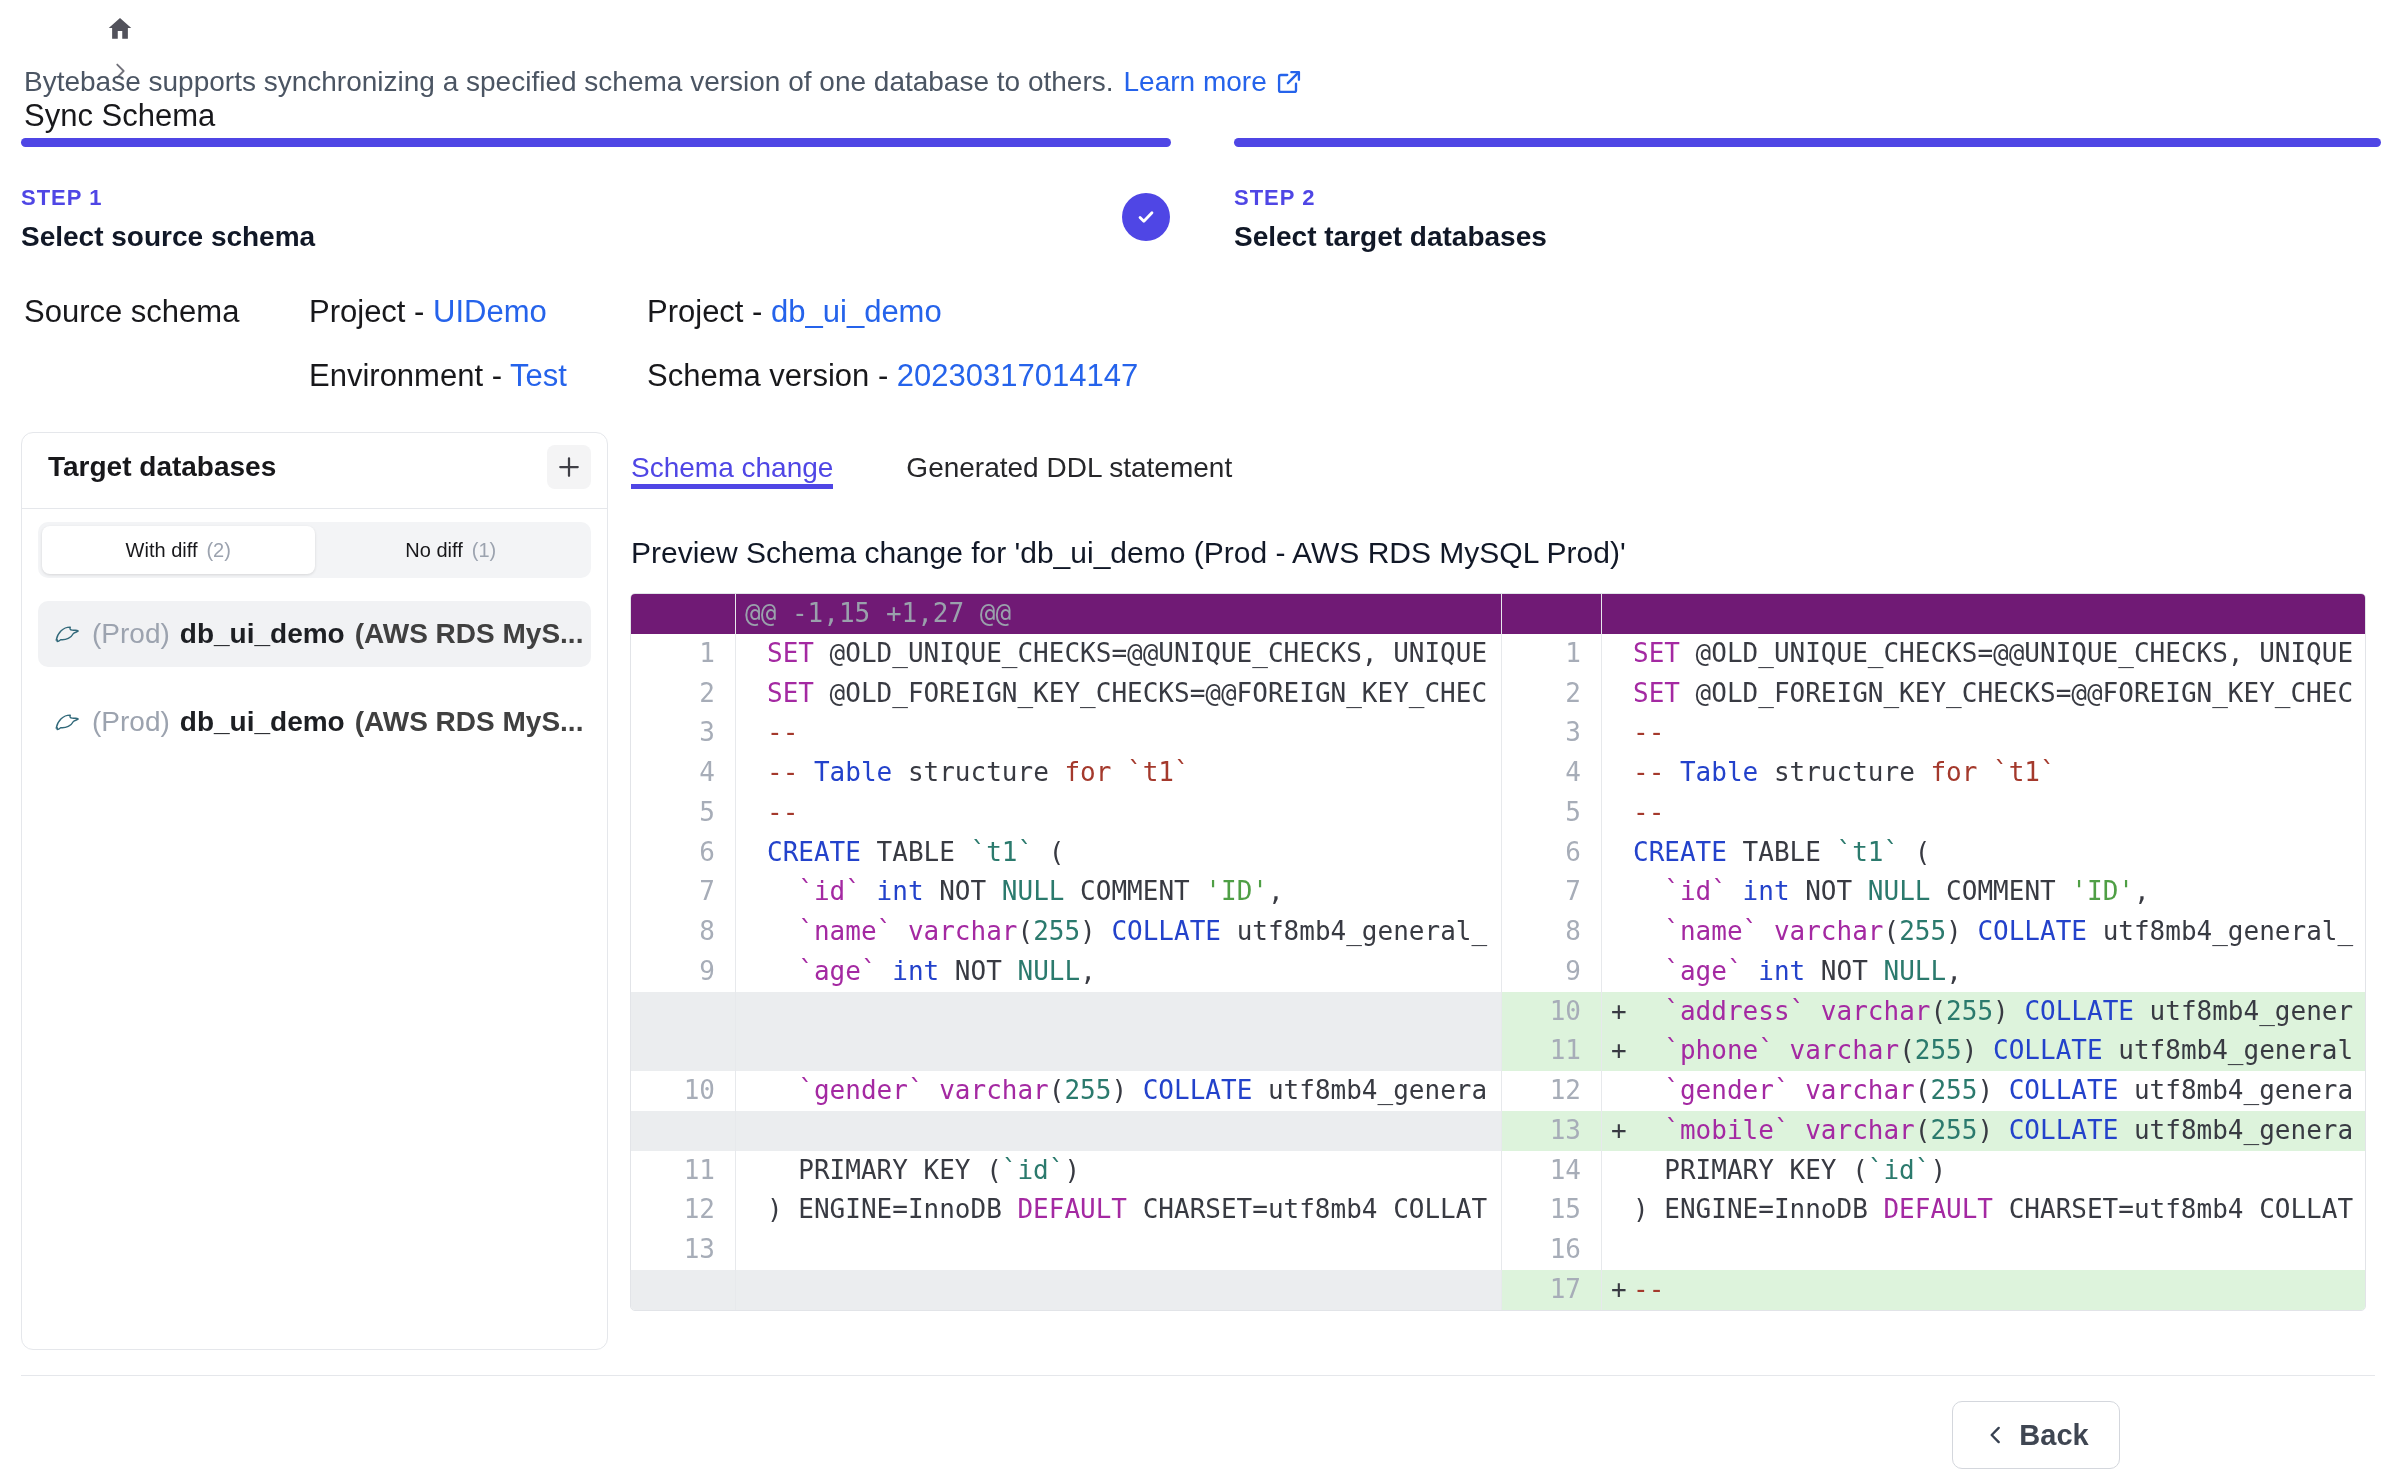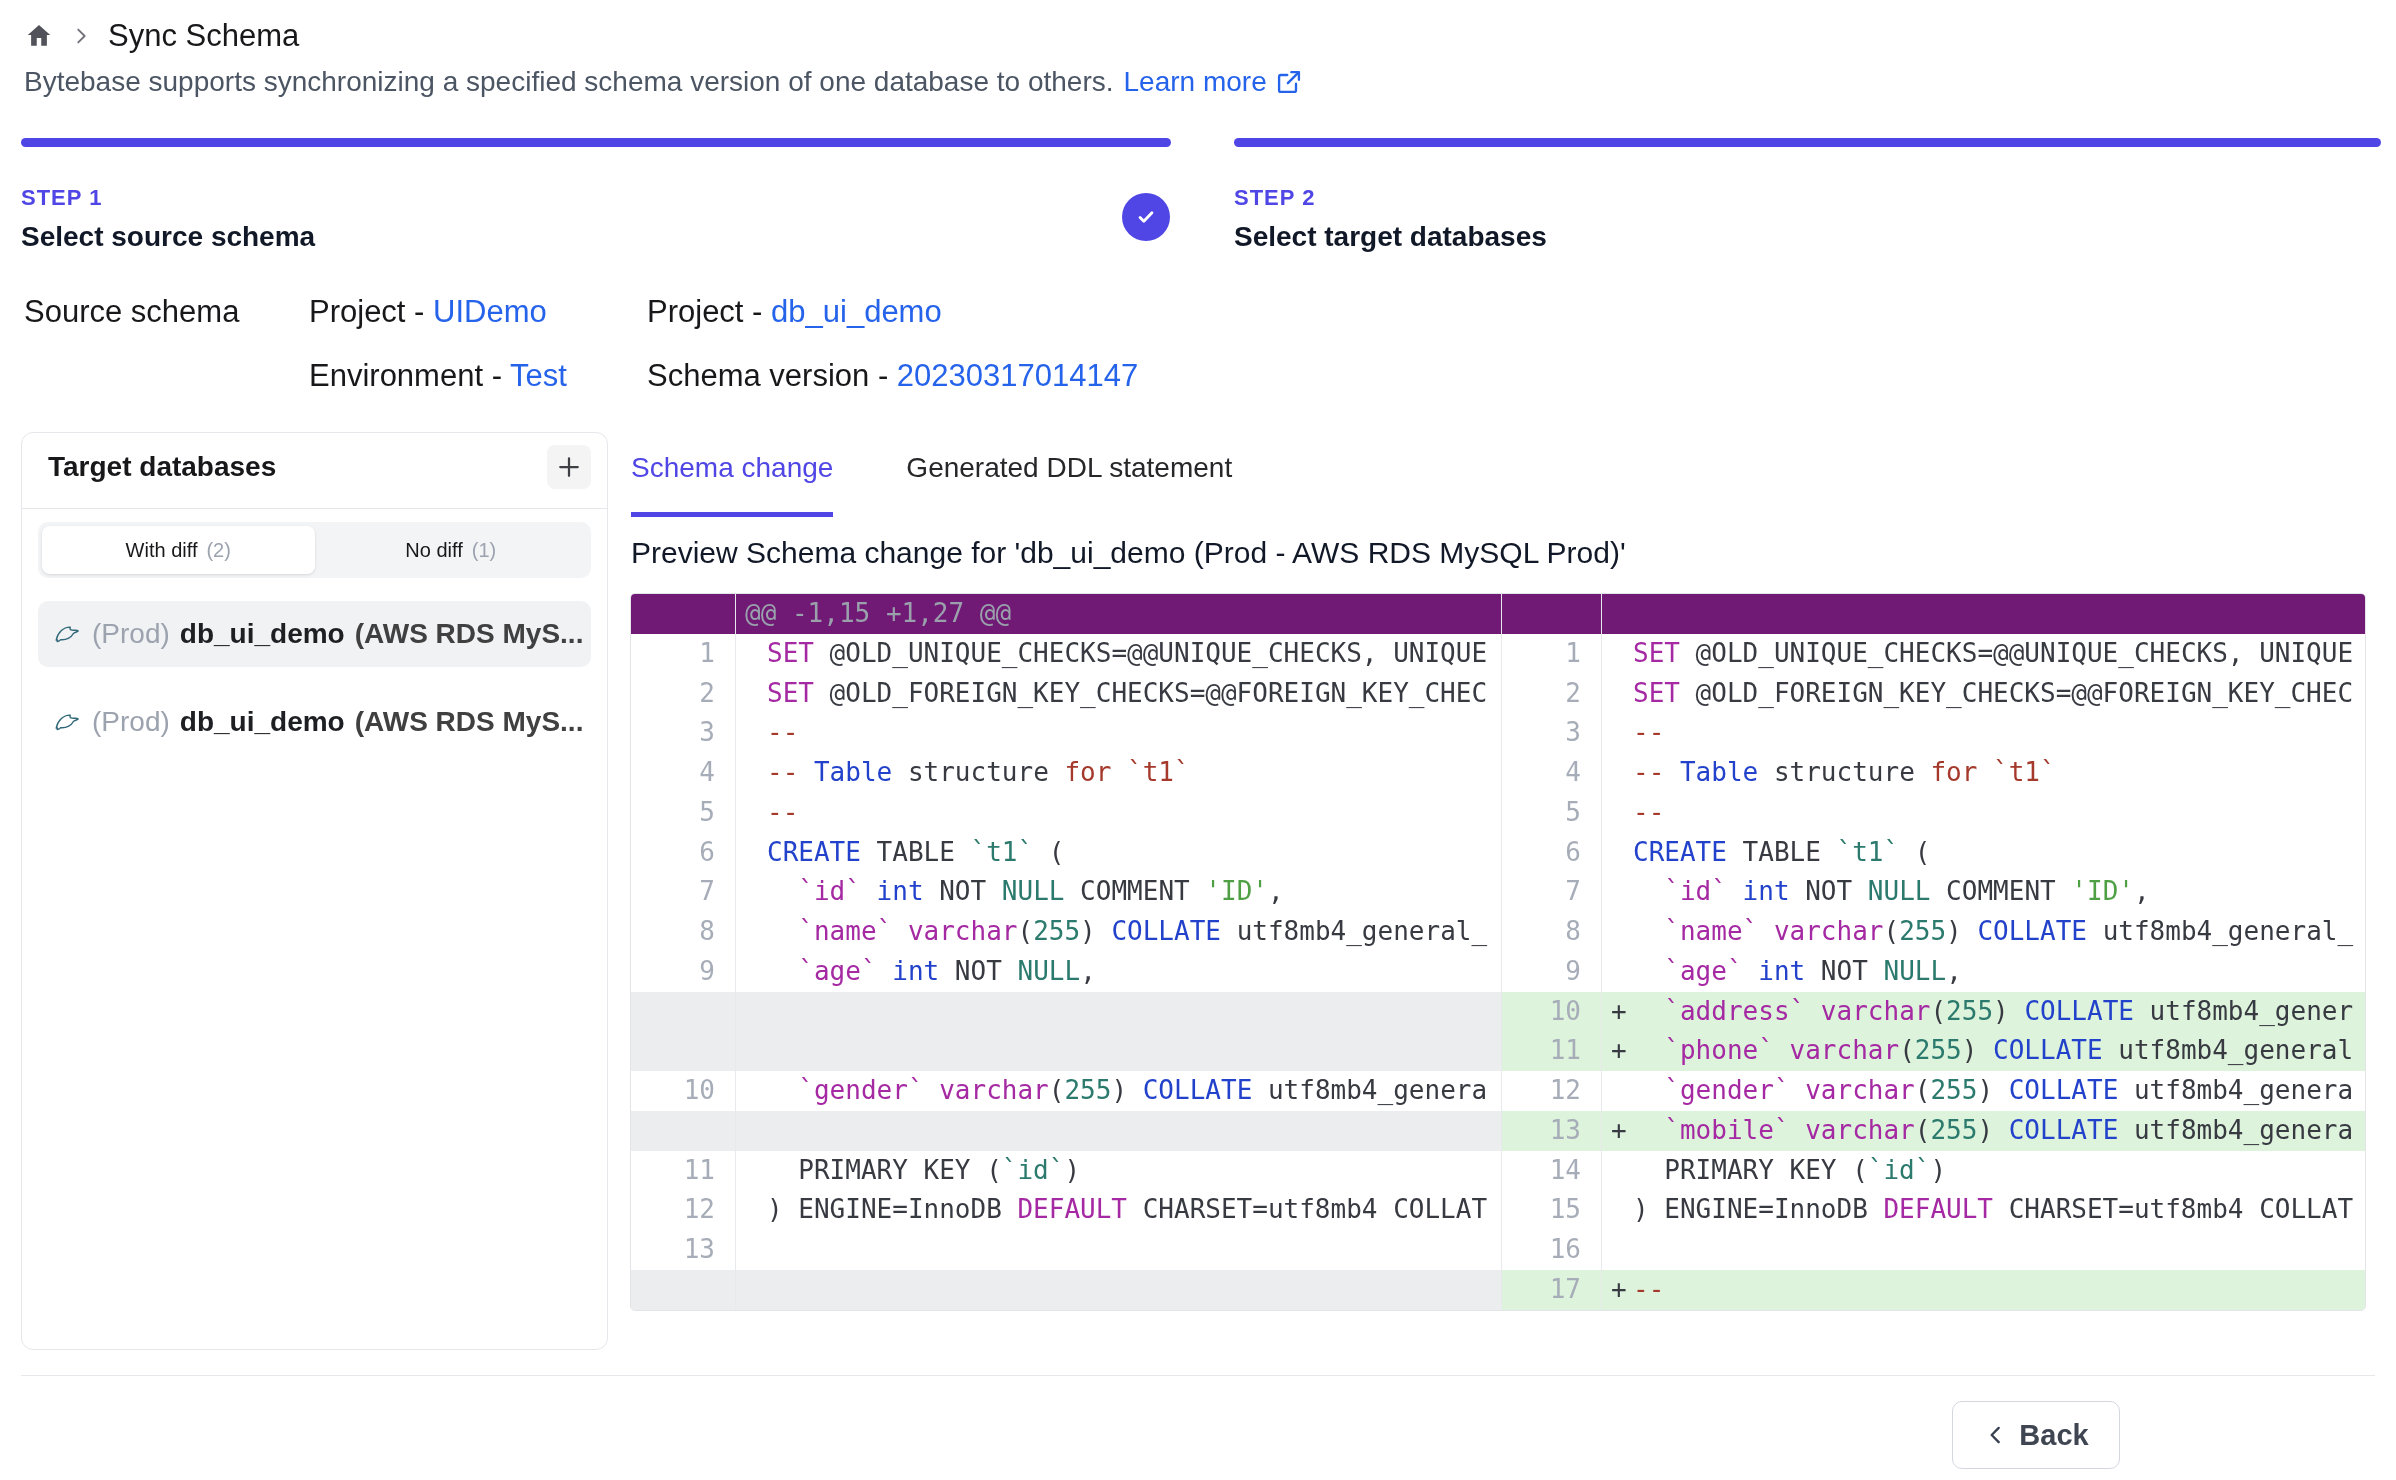--- a/index.html
+++ b/index.html
@@ -1,21 +1,21 @@
 <!DOCTYPE html>
 <html><head>
 <meta charset="utf-8">
 <style>
   * { margin:0; padding:0; box-sizing:border-box; }
   html,body { background:#fff; }
   body { font-family:"Liberation Sans", sans-serif; }
   #page { position:relative; width:2396px; height:1480px; background:#fff; overflow:hidden; }
 
   
-  .breadcrumb { position:absolute; left:24px; top:14px; display:flex; align-items:center; gap:16px; height:44px; }
+  .breadcrumb { position:absolute; left:24px; top:14px; display:flex; align-items:center; gap:16px; height:44px;flex-direction:column; }
   .crumb-title { font-size:31px; color:#18181b; font-weight:500; }
 
   
   .description { position:absolute; left:24px; top:66px; font-size:28px; color:#4b5563; display:flex; align-items:center; gap:10px; }
   .learn-more { color:#2563eb; text-decoration:none; display:inline-flex; align-items:center; gap:8px; cursor:pointer; }
 
   
   .step-col { position:absolute; top:138px; }
   .step-1 { left:21px; width:1150px; }
   .step-2 { left:1234px; width:1147px; }
@@ -41,21 +41,21 @@
   .seg-tab { flex:1; display:flex; align-items:center; justify-content:center; gap:9px; font-size:20px; color:#18181b; border-radius:8px; cursor:pointer; }
   .seg-tab.active { background:#fff; box-shadow:0 1px 3px rgba(0,0,0,.12); }
   .seg-count { color:#9ca3af; }
   .db-item { position:absolute; left:16px; width:553px; height:66px; border-radius:10px; display:flex; align-items:center; gap:10px; padding:0 14px; font-size:28px; white-space:nowrap; overflow:hidden; cursor:pointer; }
   .db-item.selected { background:#f1f2f4; }
   .it1 { top:168px; } .it2 { top:256px; }
   .db-env { color:#9ca3af; } .db-name { color:#1d1f23; font-weight:600; } .db-suffix { color:#404040;font-weight:bold; }
 
   
   .preview-tabs { position:absolute; left:631px; top:452px; display:flex; gap:73px; }
-  .ptab { font-size:28px; color:#27272a; padding-bottom:28px; cursor:pointer; border-bottom:5px solid transparent; }
+  .ptab { font-size:28px; color:#27272a; padding-bottom:0; cursor:pointer; border-bottom:5px solid transparent; }
   .ptab.active { color:#4f46e5; border-bottom-color:#4f46e5; }
   .preview-title { position:absolute; left:631px; top:536px; font-size:30px; color:#111827; }
 
   
   .diff { position:absolute; left:630px; top:593px; width:1736px; height:718px; border:1px solid #e2e4e8; border-radius:5px; overflow:hidden; background:#fff; }
   .diff-row { display:grid; grid-template-columns:104px 766px 100px 1fr; height:39.77px; }
   .cell { overflow:hidden; }
   .bL { border-left:1px solid #e7e9ec; }
   .gut { font-family:"DejaVu Sans Mono", monospace; font-size:26px; line-height:39.77px; color:#a7adb8; text-align:right; padding-right:20px; }
   .code { font-family:"DejaVu Sans Mono", monospace; font-size:26px; line-height:39.77px; color:#383a42; white-space:pre; }

